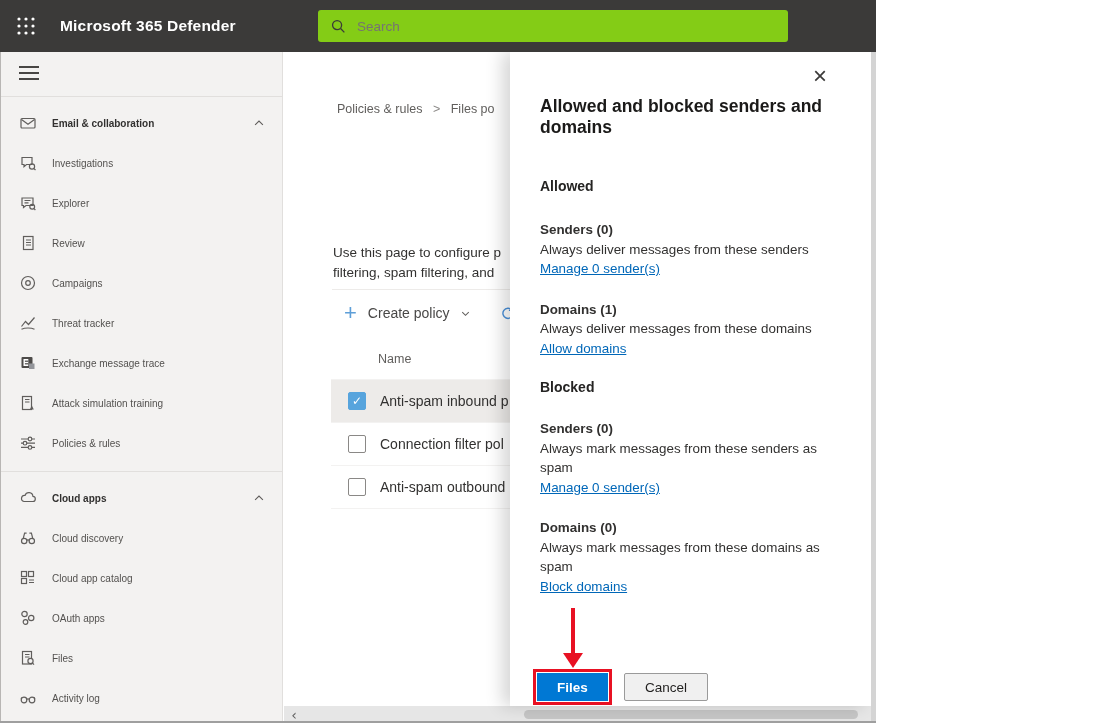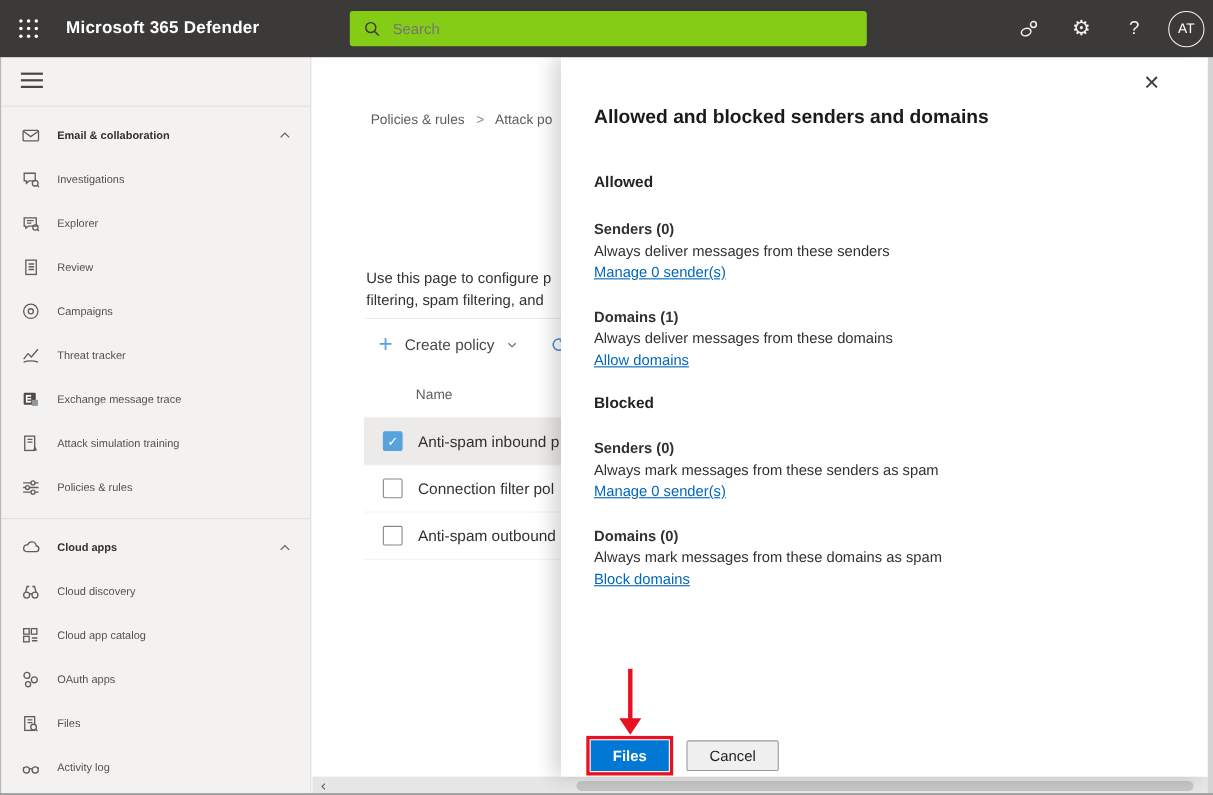--- a/index.html
+++ b/index.html
@@ -1,18 +1,18 @@
 <!DOCTYPE html>
 <html><head>
 <meta charset="utf-8">
 <style>
   * { margin:0; padding:0; box-sizing:border-box; }
   html,body { width:1103px; height:723px; }
   body { font-family:"Liberation Sans", sans-serif; background:#fff; overflow:hidden; }
-  #stage { position:relative; width:1103px; height:723px; overflow:hidden; background:#fff; }
+  #stage { position:relative; width:876px; height:723px; overflow:hidden; background:#fff; }
 
   
   .topbar { position:absolute; left:0; top:0; width:1103px; height:52px; background:#3b3a39; z-index:30; display:flex; align-items:center; }
   .waffle { width:52px; height:52px; display:flex; align-items:center; justify-content:center; cursor:pointer; }
   .app-title { color:#fff; font-size:15.5px; font-weight:700; margin-left:8px; letter-spacing:.2px; }
   .searchbox { position:absolute; left:318px; top:10px; width:470px; height:32px; background:#84cc16; border-radius:3px; display:flex; align-items:center; padding-left:12px; }
   .searchbox input { border:none; outline:none; font-size:13.5px; color:#323130; margin-left:10px; width:380px; font-family:"Liberation Sans",sans-serif; background:transparent; }
   .searchbox input::placeholder { color:#767472; }
   .top-actions { position:absolute; right:8px; top:0; height:52px; display:flex; align-items:center; gap:14px; }
   .top-ic { width:34px; height:34px; display:flex; align-items:center; justify-content:center; color:#f3f2f1; cursor:pointer; }
@@ -284,21 +284,21 @@
           <path d="M7.8 10.3 a1.8 1.8 0 0 1 2.4 0 M2.2 10 l0.5 -1.6 M15.8 10 l-0.5 -1.6"></path>
       </svg>
       <span class="nav-label">Activity log</span>
     </div>
   </div>
 
   <div class="main">
     <div class="breadcrumb">
       <span class="crumb">Policies &amp; rules</span>
       <span class="bc-sep">&gt;</span>
-      <span class="crumb">Attack po</span>
+      <span class="crumb">Files po</span>
     </div>
 
 
     <div class="desc">
       <div>Use this page to configure p</div>
       <div>filtering, spam filtering, and</div>
     </div>
 
     <div class="tool-div"></div>
 

